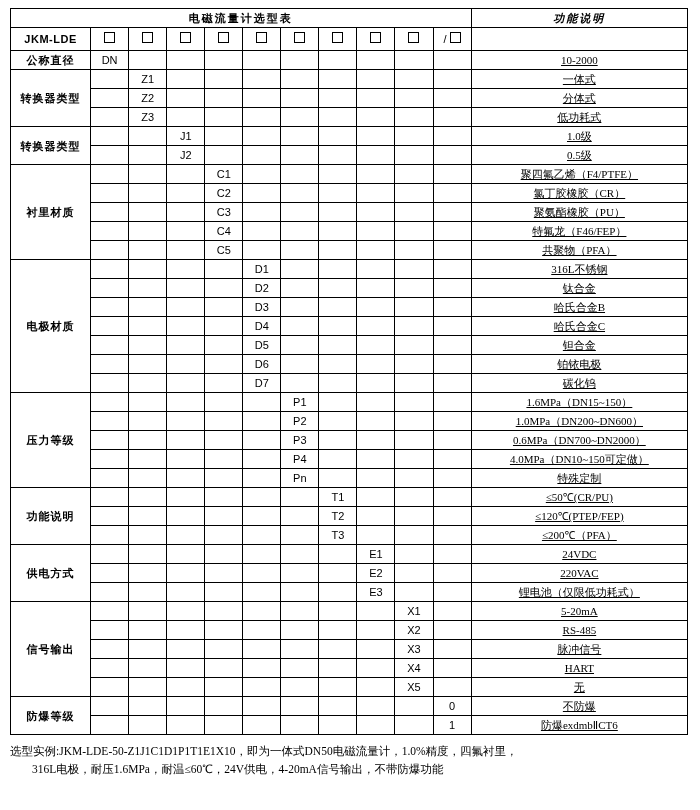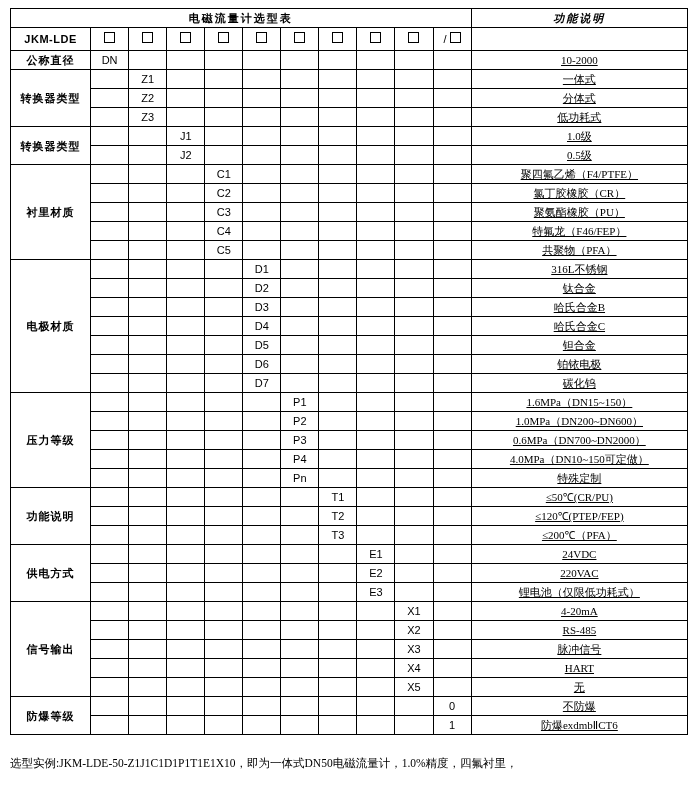--- a/index.html
+++ b/index.html
@@ -51,21 +51,21 @@
   .modelname{font-size:13px;font-weight:bold;letter-spacing:0.5px;}
   .box{
     display:inline-block;
     width:11px;height:11px;
     border:1px solid #000;
     box-sizing:border-box;
   }
   .slashbox{font-size:11px;}
   .notes{
     width:678px;
-    margin:20px 0 0 0;
+    margin:8px 0 0 0;
     font-size:11.5px;
     font-family:"Liberation Serif", serif;
     line-height:1.55;
   }
   .notes div{white-space:nowrap;}
   .notes .indent{padding-left:22px;}
   .hdr-cellpad{height:26px;line-height:26px;margin-left:25px;}
 </style>
 </head>
 <body>
@@ -495,21 +495,21 @@
           <td class="blank"></td>
           <td class="blank"></td>
           <td class="blank"></td>
           <td class="blank"></td>
           <td class="blank"></td>
           <td class="blank"></td>
           <td class="blank"></td>
           <td class="blank"></td>
           <td class="code">X1</td>
           <td class="blank"></td>
-          <td class="desc">4-20mA</td>
+          <td class="desc">5-20mA</td>
         </tr>
         <tr>
           <td class="blank"></td>
           <td class="blank"></td>
           <td class="blank"></td>
           <td class="blank"></td>
           <td class="blank"></td>
           <td class="blank"></td>
           <td class="blank"></td>
           <td class="blank"></td>
@@ -581,14 +581,15 @@
           <td class="blank"></td>
           <td class="blank"></td>
           <td class="code">1</td>
           <td class="desc">防爆exdmbⅡCT6</td>
         </tr>
       </tbody>
   </table>
 
   <div class="notes">
     <div>选型实例:JKM-LDE-50-Z1J1C1D1P1T1E1X10，即为一体式DN50电磁流量计，1.0%精度，四氟衬里，</div>
+    <div class="indent">316L电极，耐压1.6MPa，耐温≤60℃，24V供电，4-20mA信号输出，不带防爆功能</div>
   </div>
 </div>
 
 </body></html>

